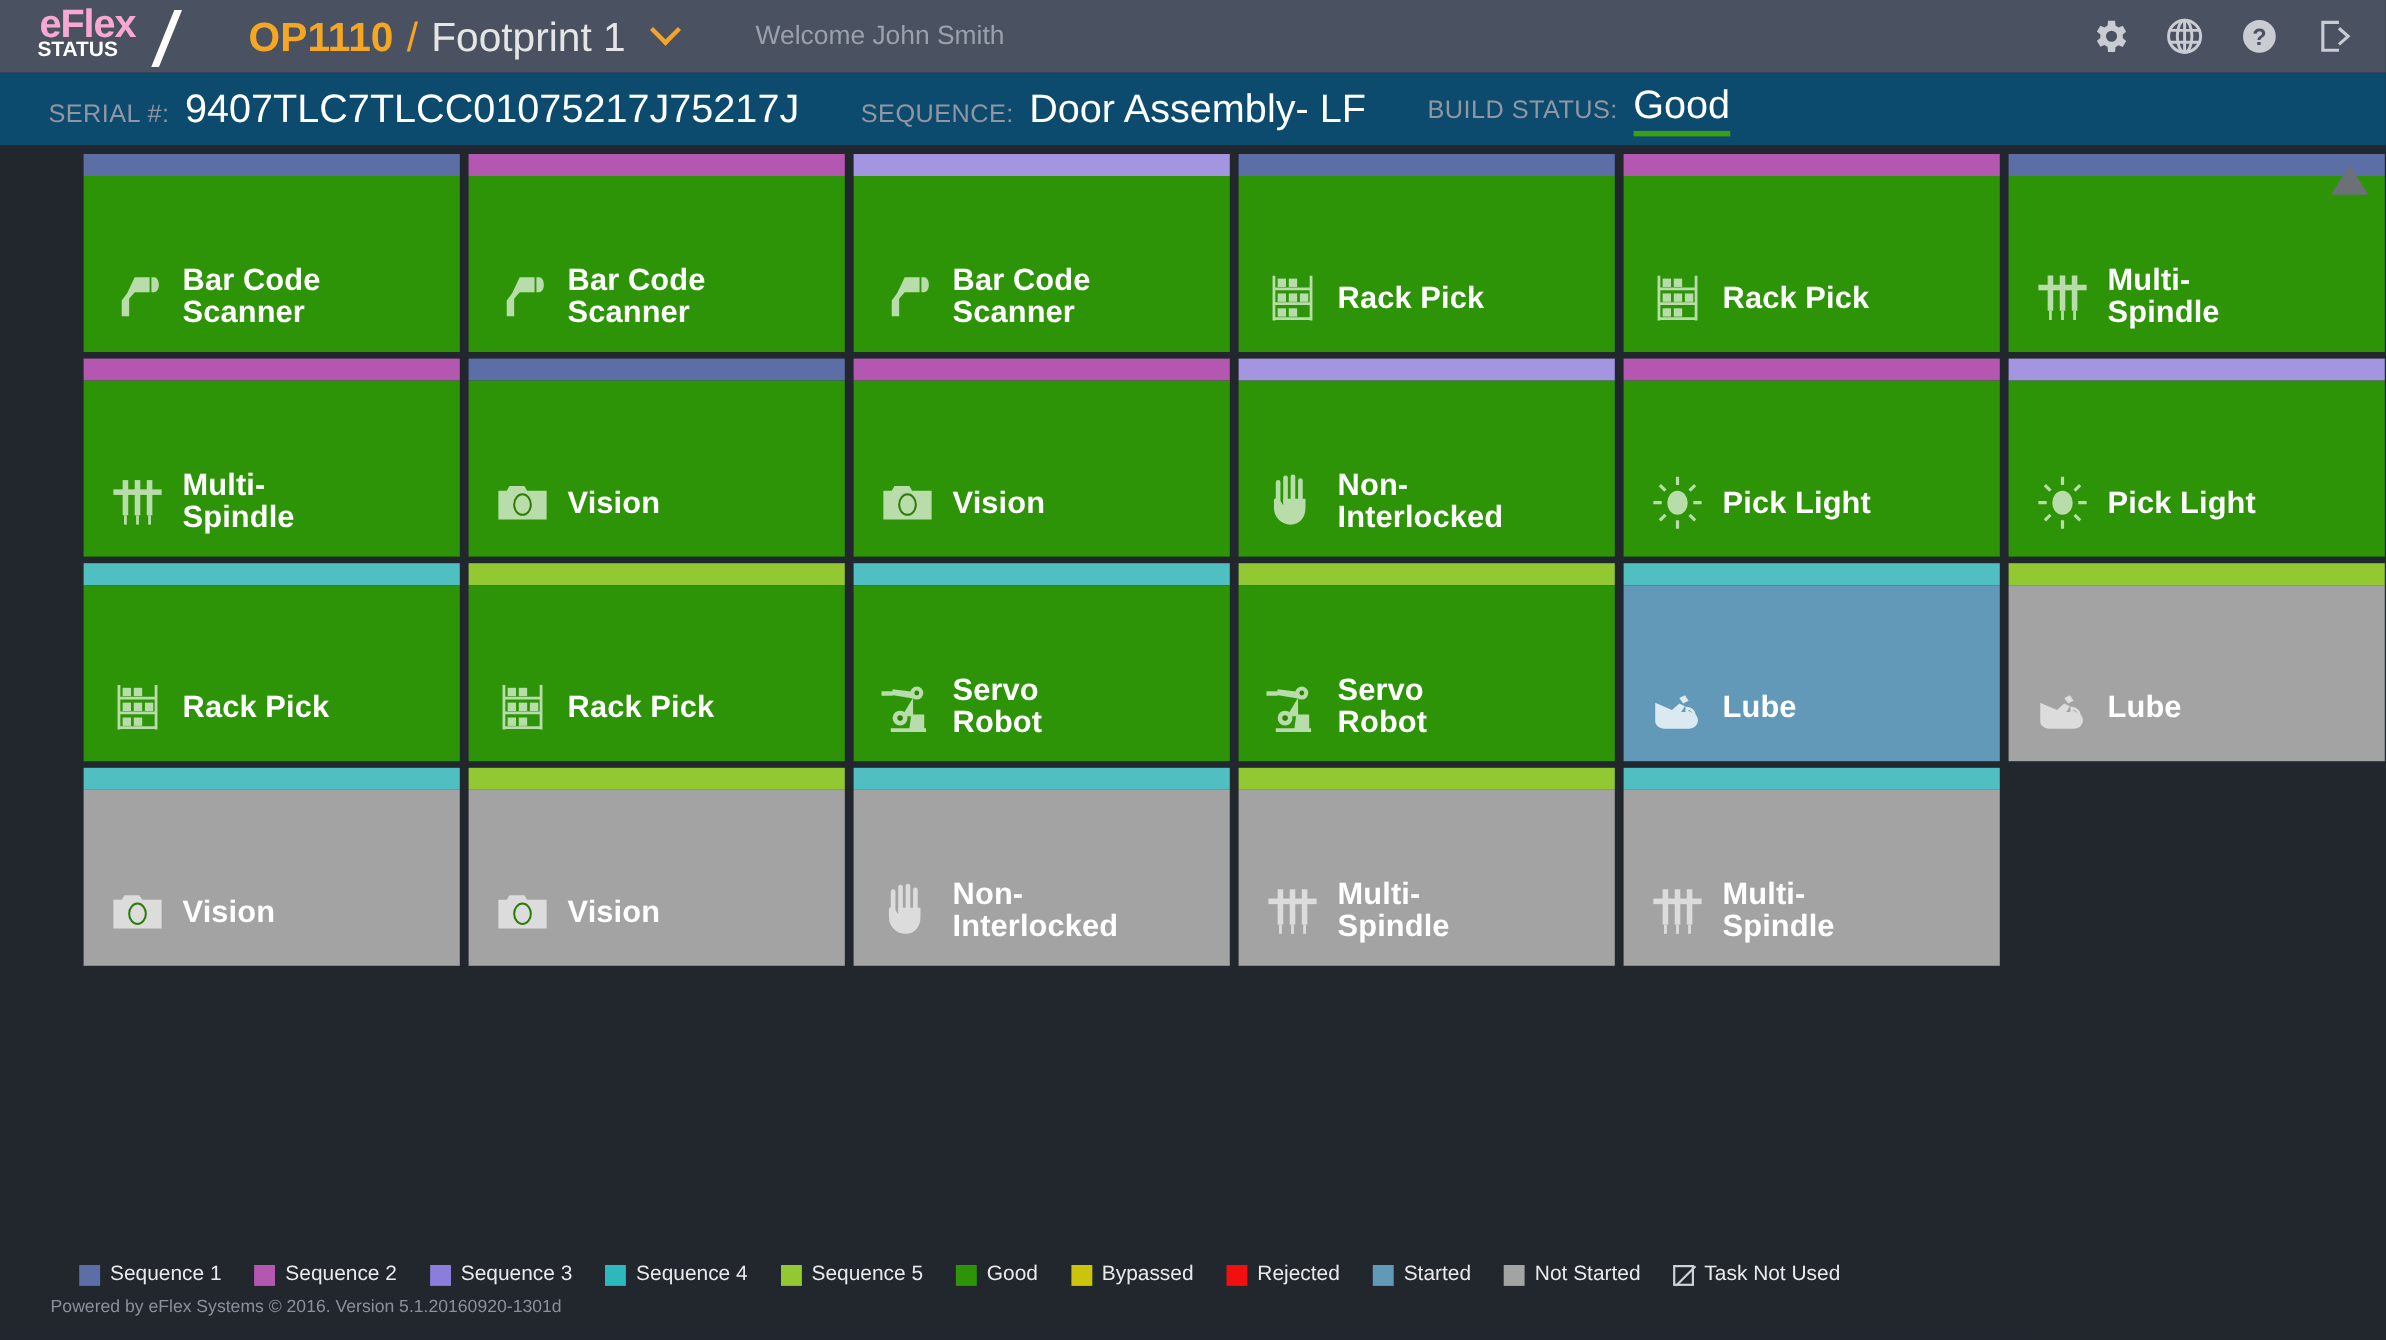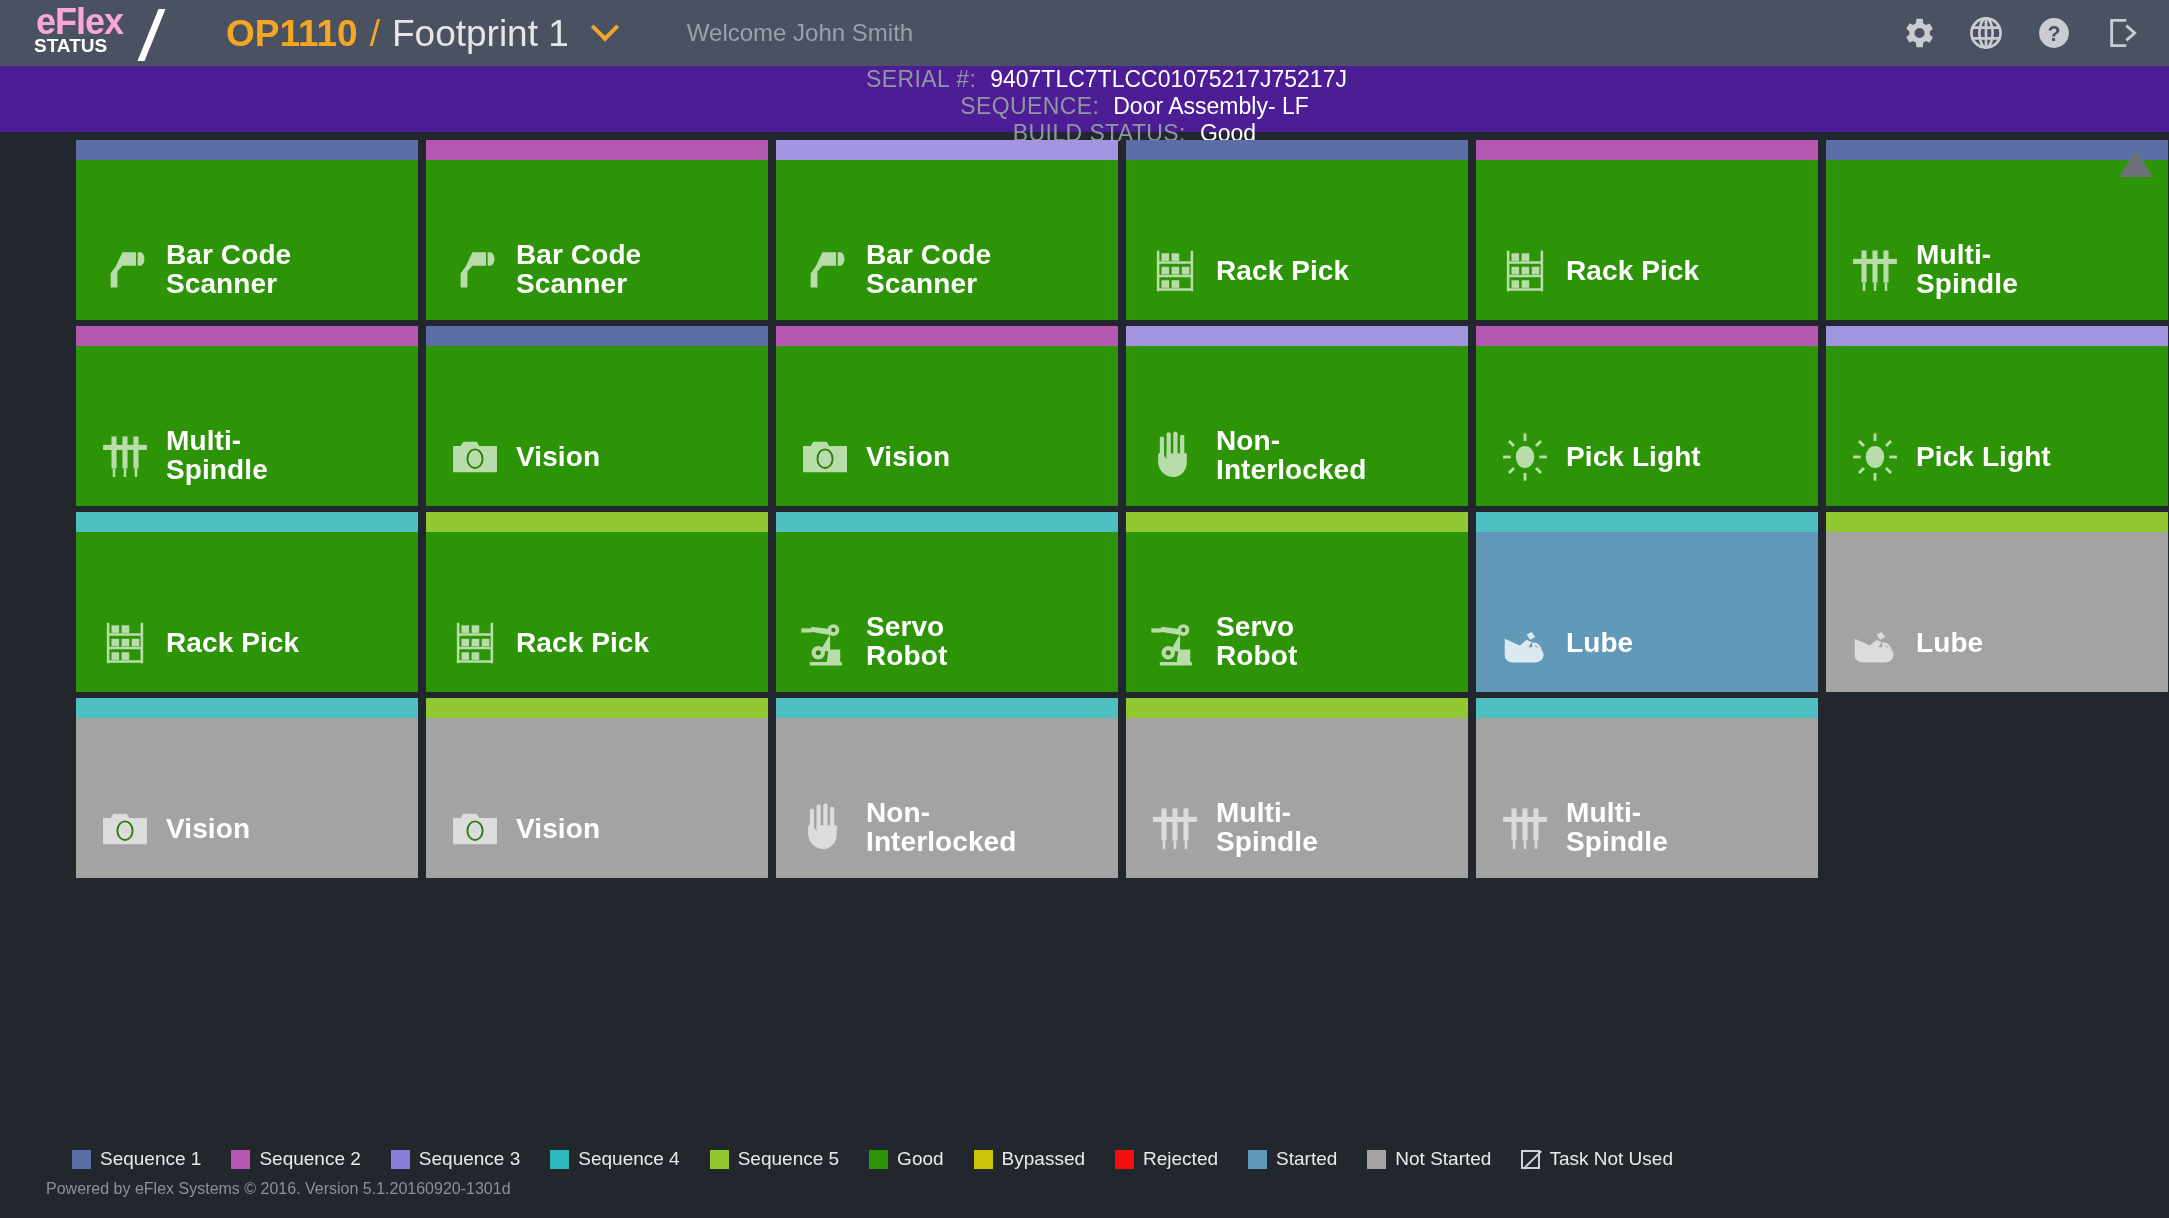--- a/index.html
+++ b/index.html
@@ -54,27 +54,26 @@
     margin-left:72px; color:#9aa1ad; font-size:24px; white-space:nowrap;
   }
   .topicons{
     margin-left:auto; margin-right:26px;
     display:flex; align-items:center; gap:30px;
   }
   .topicons svg{ display:block; }
 
   
   .infobar{
-    height:66px; background:#4c1d95;
+    height:66px; background:#0c4a6e;
     display:flex; align-items:center; padding-left:44px;
     font-size:0;
-    flex-direction:column;
   }
   .lbl{ color:#9097a2; font-size:23px; letter-spacing:.4px; }
-  .val{ color:#ffffff; font-size:23px; margin-left:14px; }
+  .val{ color:#ffffff; font-size:36px; margin-left:14px; }
   .grp{ display:flex; align-items:baseline; }
   .grp + .grp{ margin-left:56px; }
   .status-ul{
     border-bottom:5px solid #3ba011; padding-bottom:3px;
   }
 
   
   .gridwrap{
     position:relative;
     height:1012px;

